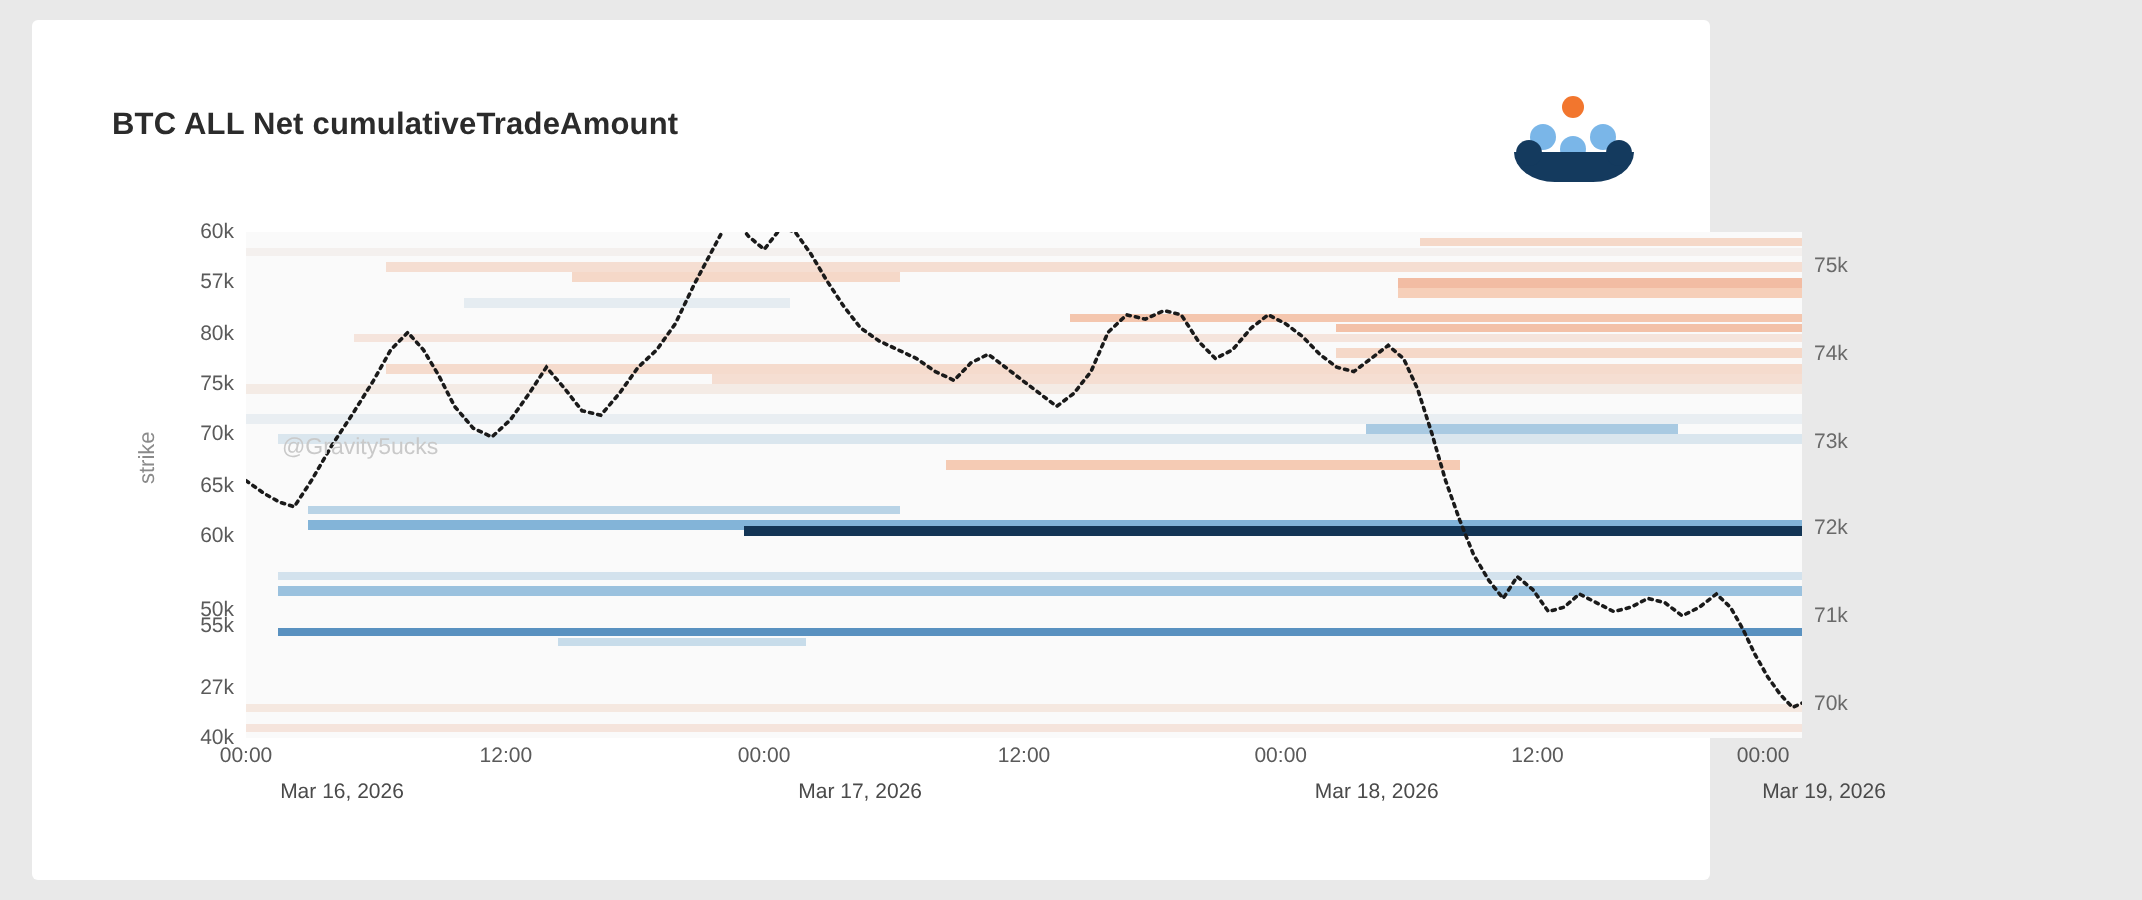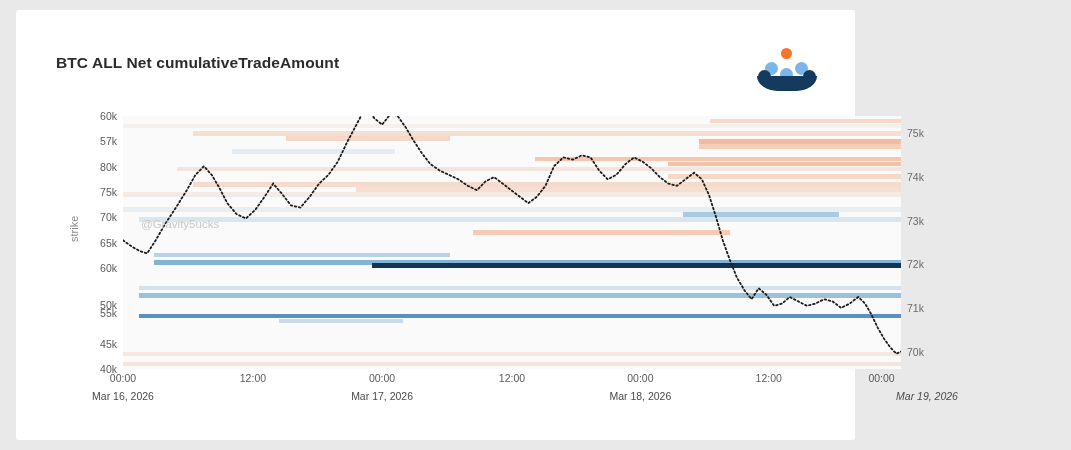--- a/index.html
+++ b/index.html
@@ -136,20 +136,21 @@
     white-space: nowrap;
     top: 0;
   }
   .xdate {
     position: absolute;
     font-size: 10.5px;
     color: #4a4a4a;
     transform: translateX(-50%);
     white-space: nowrap;
     top: 18px;
+    margin-left: 48px;
   }
   .watermark {
     position: absolute;
     left: 125px;
     top: 208px;
     font-size: 11.5px;
     color: #c9c9c9;
   }
   
   .cbar-wrap {
@@ -242,21 +243,21 @@
       <div class="axis-y-left" id="yleft">
           <div class="ytick" style="top: 0px;">60k</div>
           <div class="ytick" style="top: 25.3px;">57k</div>
           <div class="ytick" style="top: 50.6px;">80k</div>
           <div class="ytick" style="top: 75.9px;">75k</div>
           <div class="ytick" style="top: 101.2px;">70k</div>
           <div class="ytick" style="top: 126.5px;">65k</div>
           <div class="ytick" style="top: 151.8px;">60k</div>
           <div class="ytick" style="top: 183px; margin-top: 14px;">55k</div>
           <div class="ytick" style="top: 189px;">50k</div>
-          <div class="ytick" style="top: 227.7px;">45k</div>
+          <div class="ytick" style="top: 227.7px;">27k</div>
           <div class="ytick" style="top: 253px;">40k</div>
         </div>
       <div class="axis-y-right" id="yright">
           <div class="ytick-r" style="top: 17.4483px;">75k</div>
           <div class="ytick-r" style="top: 61.069px;">74k</div>
           <div class="ytick-r" style="top: 104.69px;">73k</div>
           <div class="ytick-r" style="top: 148.31px;">72k</div>
           <div class="ytick-r" style="top: 191.931px;">71k</div>
           <div class="ytick-r" style="top: 235.552px;">70k</div>
         </div>
@@ -268,18 +269,18 @@
         <div class="xtick" style="left: 0px;">00:00</div>
         <div class="xtick" style="left: 129.926px;">12:00</div>
         <div class="xtick" style="left: 259.074px;">00:00</div>
         <div class="xtick" style="left: 389px;">12:00</div>
         <div class="xtick" style="left: 517.37px;">00:00</div>
         <div class="xtick" style="left: 645.74px;">12:00</div>
         <div class="xtick" style="left: 758.55px;">00:00</div>
         <div class="xdate" style="left: 0px;">Mar 16, 2026</div>
         <div class="xdate" style="left: 259.074px;">Mar 17, 2026</div>
         <div class="xdate" style="left: 517.37px;">Mar 18, 2026</div>
-        <div class="xdate" style="left: 804px; font-style: italic;">Mar 19, 2026</div>
+        <div class="xdate" style="left: 741px;">Mar 19, 2026</div>
       </div>
 
 
   </div>
 </div>
 
 </body></html>

